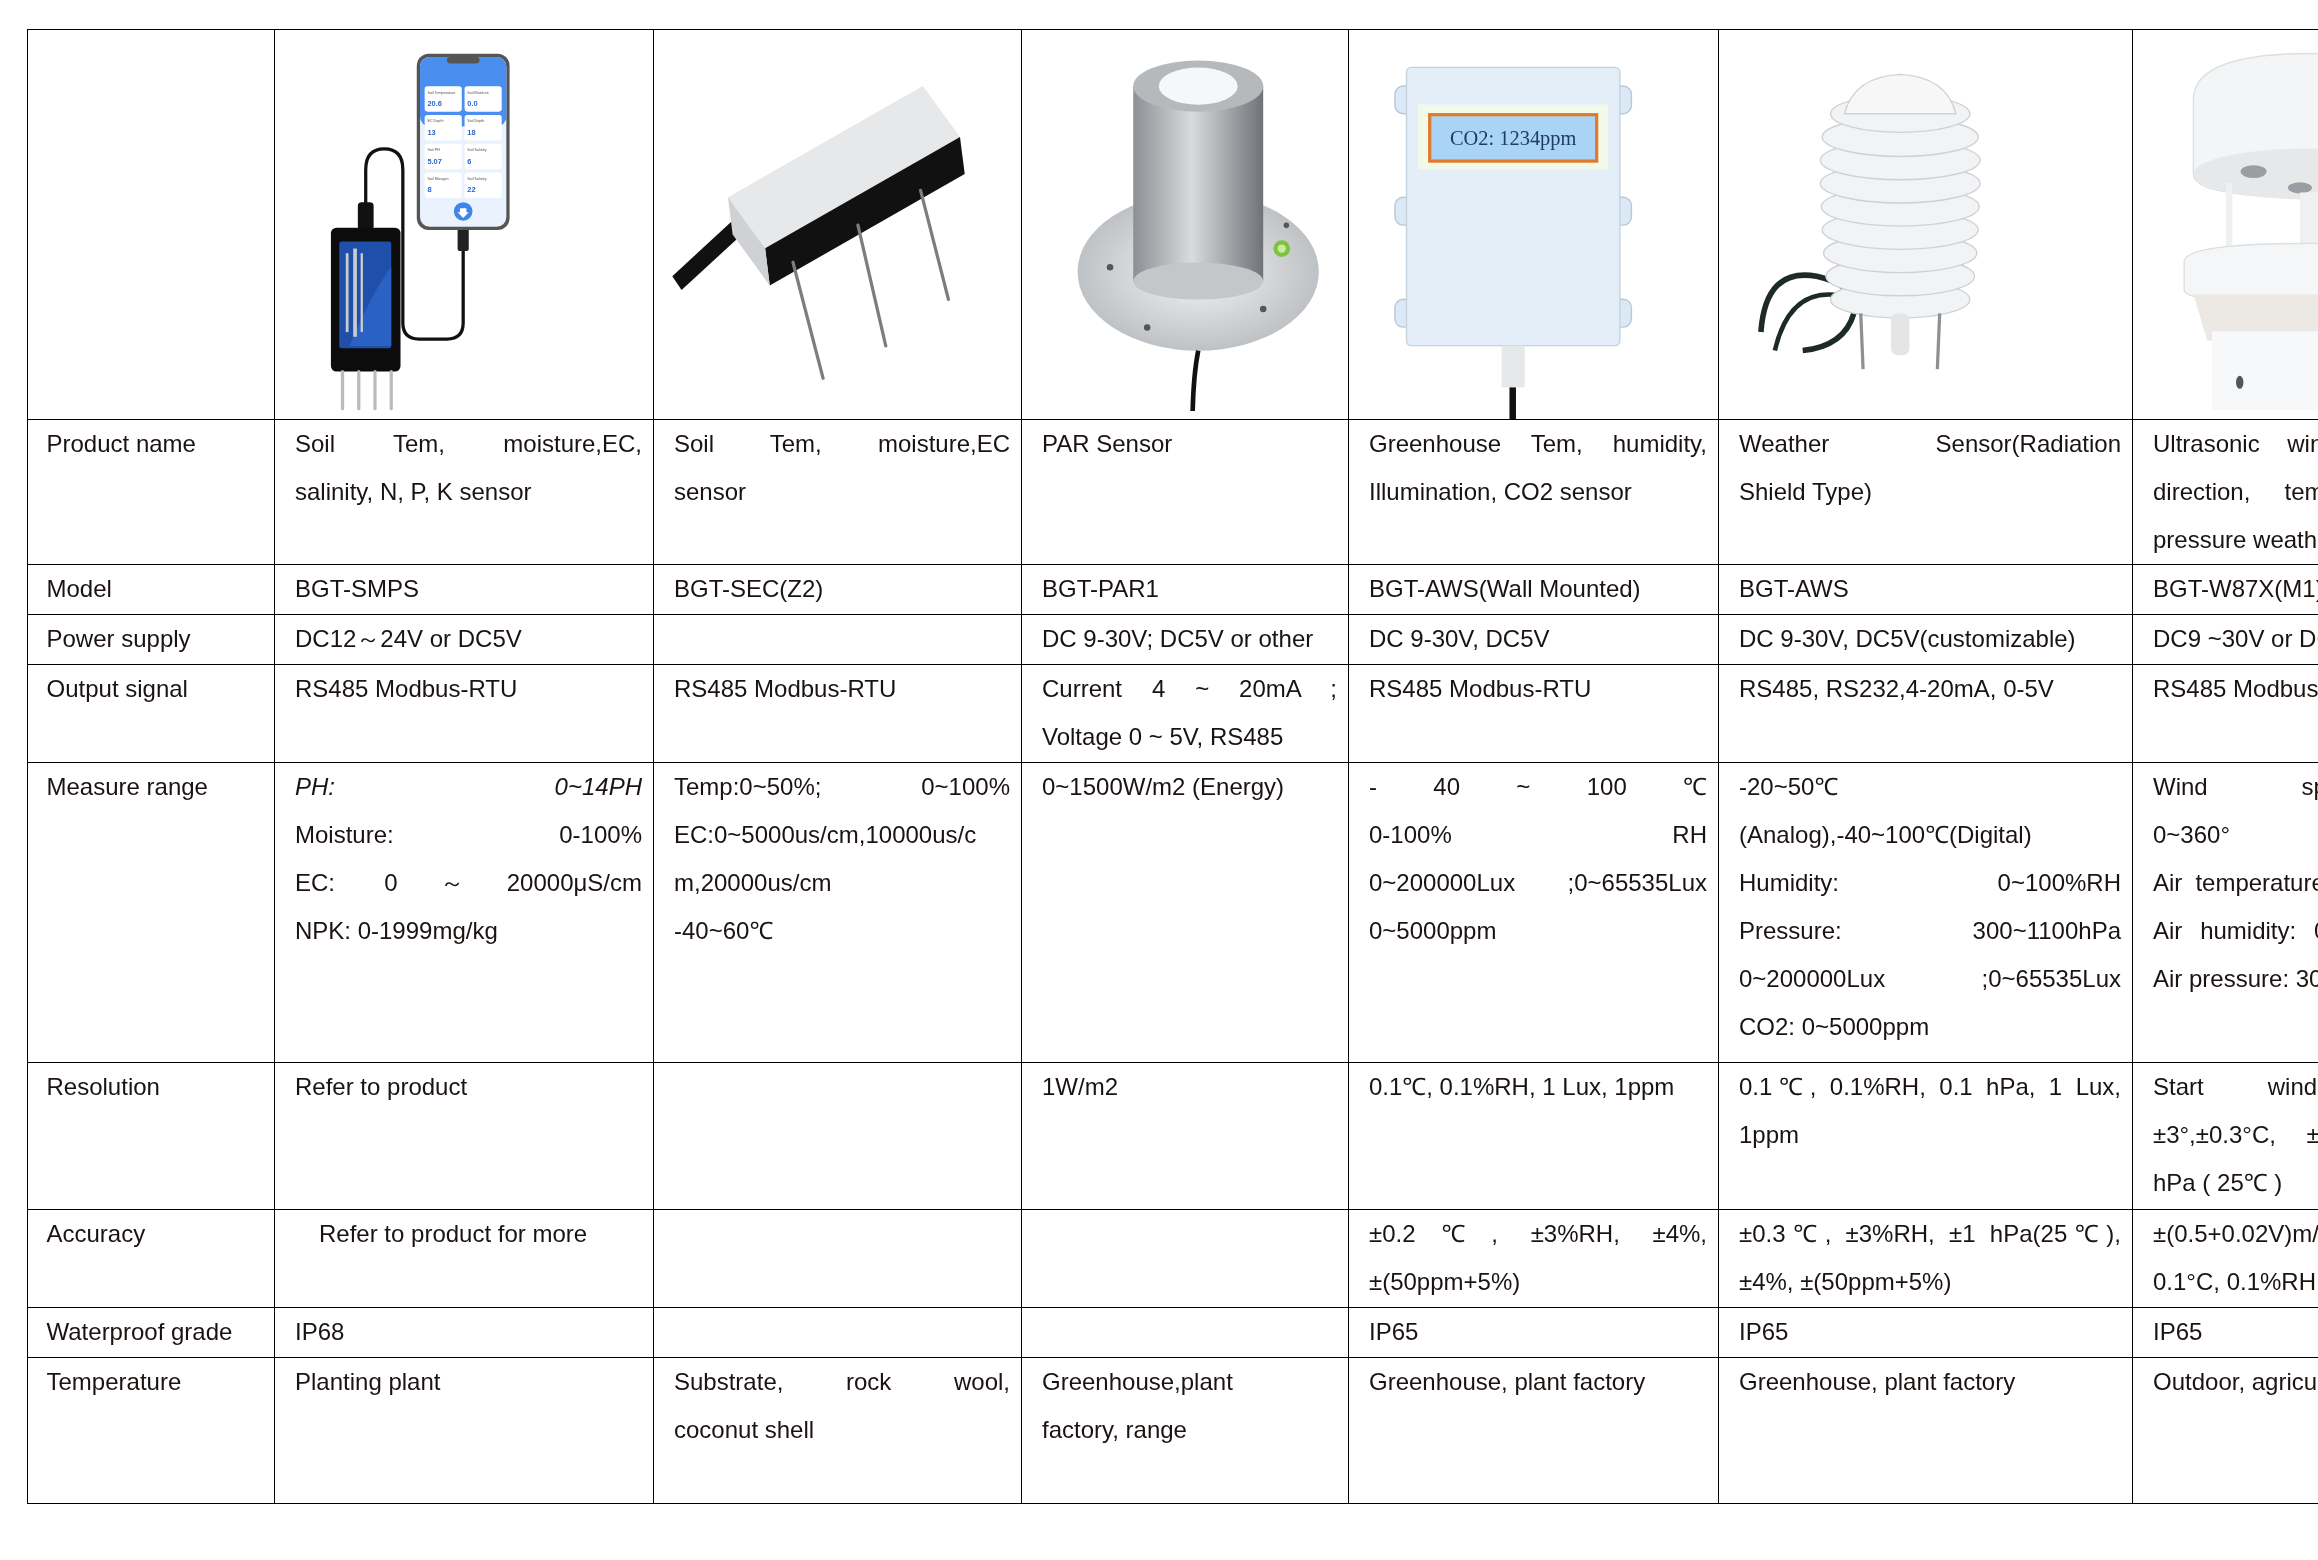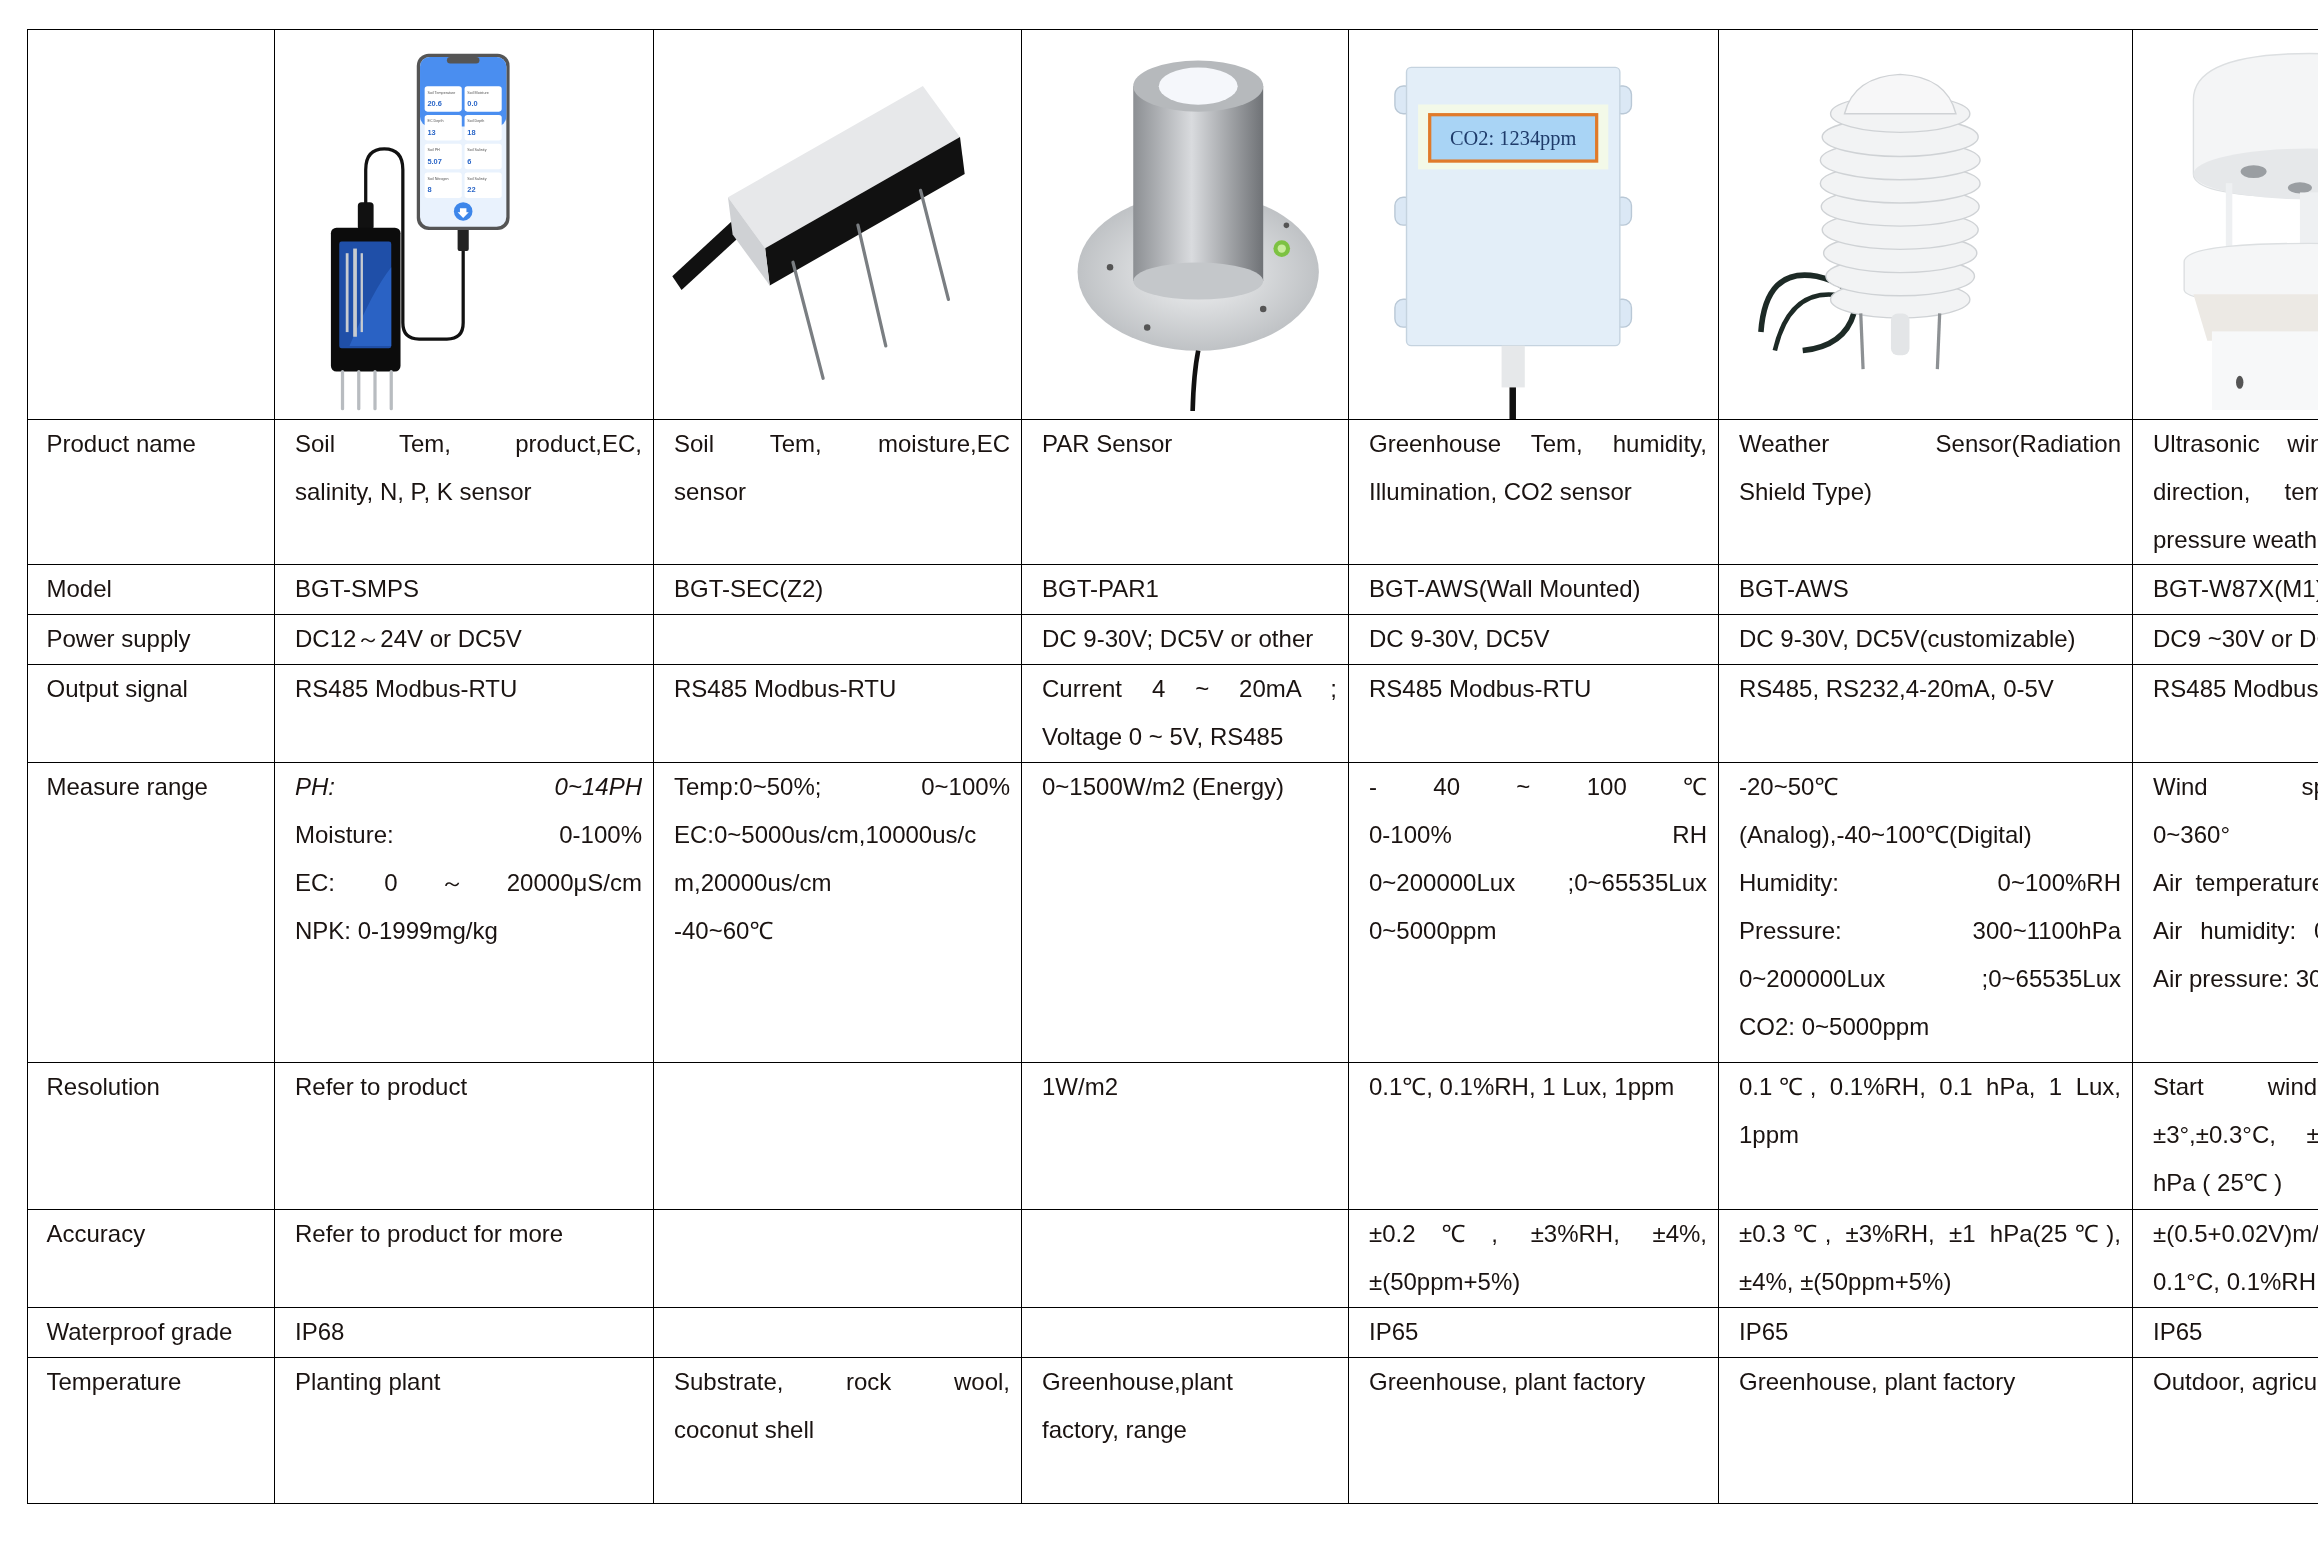--- a/index.html
+++ b/index.html
@@ -223,21 +223,21 @@
             <path d="M70 540 L570 540 L540 640 L100 640 Z" fill="#ece9e4"></path>
             <rect x="110" y="620" width="420" height="170" fill="#f7f8f9"></rect>
             <ellipse cx="170" cy="730" rx="8" ry="14" fill="#555"></ellipse>
           </svg>
         </div>
       </td>
     </tr>
   <tr style="height: 145px;">
         <td class="label">Product name</td>
         <td style="height: 145px;">
-          <span class="ln" style="white-space: normal; text-align-last: justify; text-align: justify;">Soil Tem, product,EC,</span>
+          <span class="ln" style="white-space: normal; text-align-last: justify; text-align: justify;">Soil Tem, moisture,EC,</span>
           <span class="ln last" style="white-space: pre;">salinity, N, P, K sensor</span>
         </td>
         <td style="height: 145px;">
           <span class="ln" style="white-space: normal; text-align-last: justify; text-align: justify;">Soil Tem, moisture,EC</span>
           <span class="ln last" style="white-space: pre;">sensor</span>
         </td>
         <td style="height: 145px;">
           <span class="ln last" style="white-space: pre;">PAR Sensor</span>
         </td>
         <td style="height: 145px;">
@@ -373,21 +373,21 @@
         </td>
         <td style="height: 147px;">
           <span class="ln" style="white-space: normal; text-align-last: justify; text-align: justify;">Start wind ≤0.8m/s,</span>
           <span class="ln" style="white-space: normal; text-align-last: justify; text-align: justify;">±3°,±0.3°C, ±5%RH, ±0.5</span>
           <span class="ln last" style="white-space: pre;">hPa ( 25℃ )</span>
         </td>
       </tr>
       <tr style="height: 98px;">
         <td class="label">Accuracy</td>
         <td style="height: 98px;">
-          <span class="ln last" style="white-space: pre;">Refer to product for more</span>
+          <span class="ln last" style="white-space: pre; margin-left: 24px;">Refer to product for more</span>
         </td>
         <td style="height: 98px;"></td>
         <td style="height: 98px;"></td>
         <td style="height: 98px;">
           <span class="ln" style="white-space: normal; text-align-last: justify; text-align: justify;">±0.2℃, ±3%RH, ±4%,</span>
           <span class="ln last" style="white-space: pre;">±(50ppm+5%)</span>
         </td>
         <td style="height: 98px;">
           <span class="ln" style="white-space: normal; text-align-last: justify; text-align: justify;">±0.3℃, ±3%RH, ±1 hPa(25℃),</span>
           <span class="ln last" style="white-space: pre;">±4%, ±(50ppm+5%)</span>

